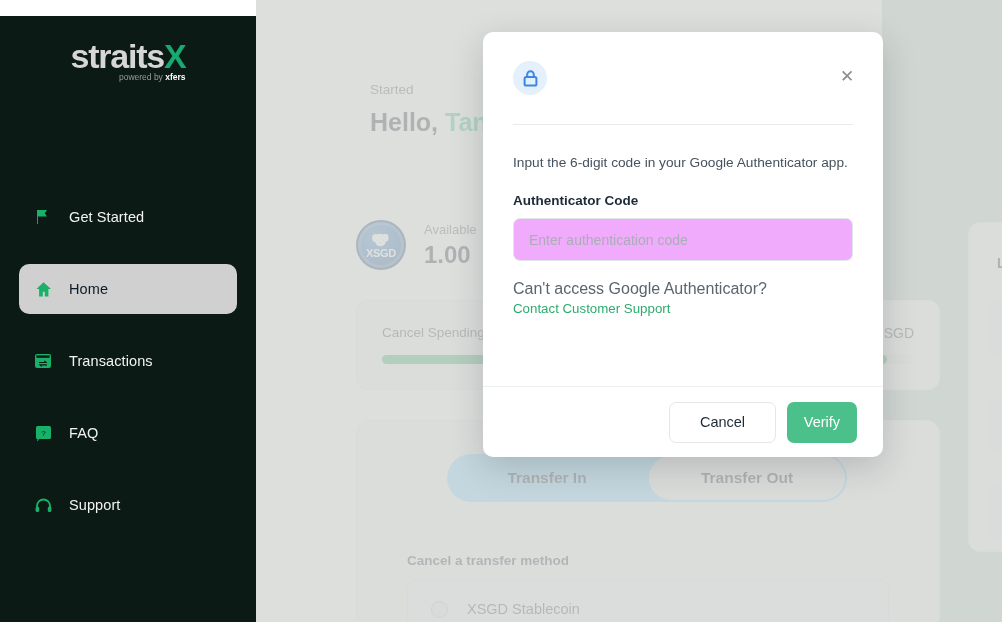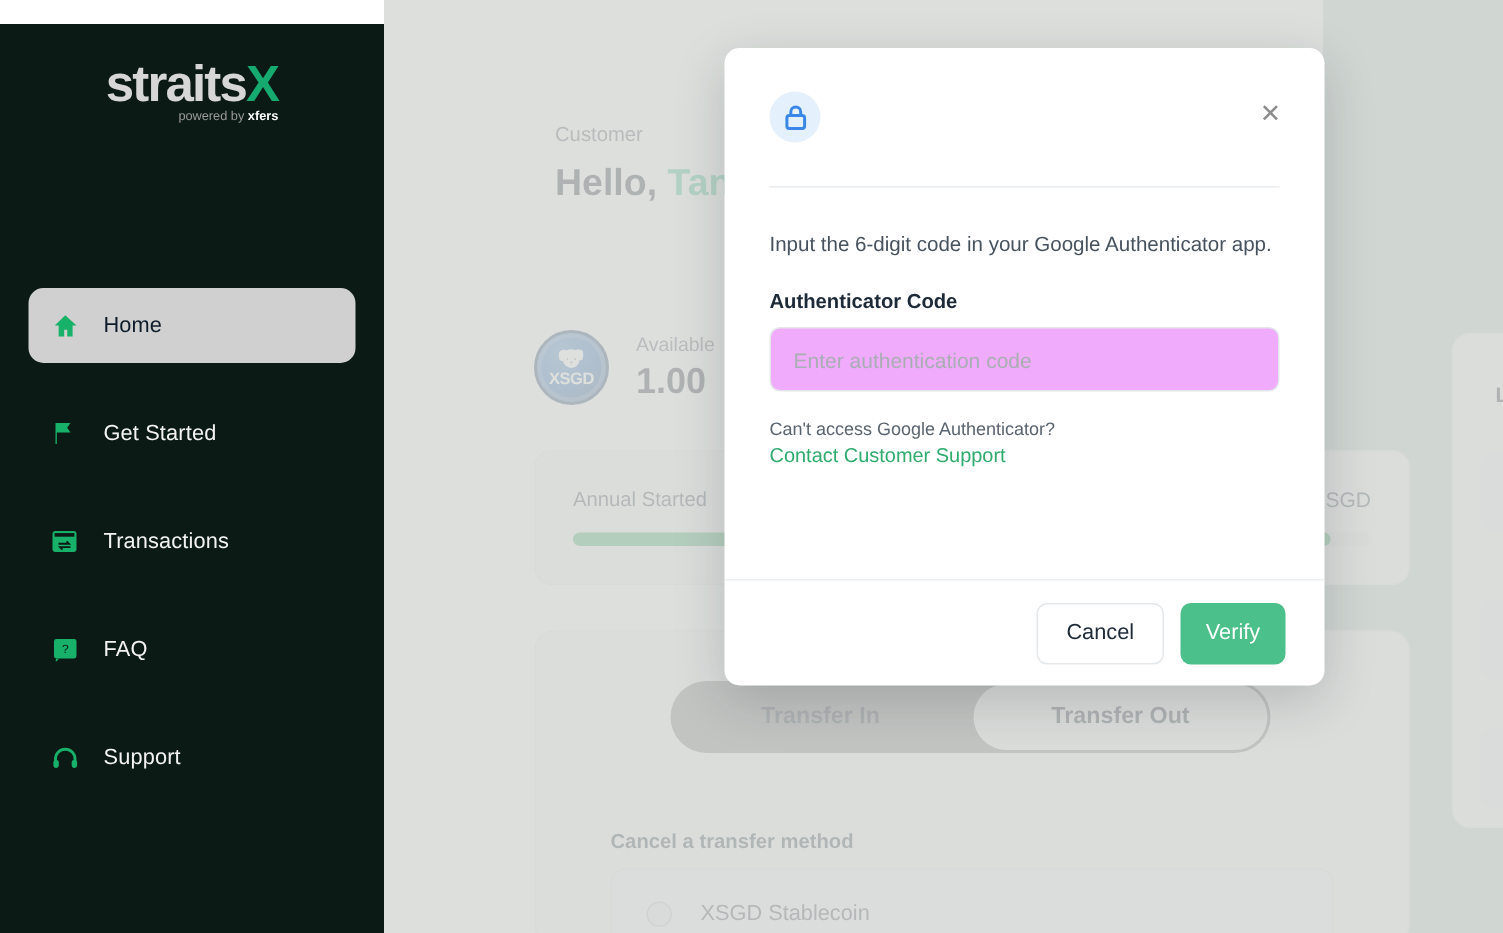--- a/index.html
+++ b/index.html
@@ -141,21 +141,21 @@
   .transfer-card {
     position: absolute; left: 100px; top: 420px;
     width: 584px; height: 210px;
     background: #eef1f0;
     border: 1px solid #e1e5e3;
     border-radius: 14px;
   }
   .seg {
     position: absolute; left: 90px; top: 33px;
     width: 400px; height: 48px;
-    background: #737373; border-radius: 24px;
+    background: #7dd3fc; border-radius: 24px;
     display: flex; align-items: center;
   }
   .seg-opt {
     flex: 1; height: 44px; margin: 2px;
     display: flex; align-items: center; justify-content: center;
     font-size: 15.5px; font-weight: bold; color: #111c2b;
     border-radius: 22px; cursor: pointer;
   }
   .seg-opt.selected { background: #e9eceb; }
 
@@ -256,40 +256,40 @@
     width: 340px; height: 43px;
     border: 1px solid #e3e7ea; border-radius: 7px;
     background: #f0abfc;
     padding: 0 15px;
     font-size: 14px; color: #2c3845;
     font-family: "Liberation Sans", sans-serif;
     outline: none;
   }
   .code-input::placeholder { color: #a8aeb3; }
   .help-block { margin-top: 18px; line-height: 1.3; }
-  .help-q { font-size: 12px; color: #5a6570; display: block; }
+  .help-q { font-size: 16px; color: #5a6570; display: block; }
   .help-link {
     font-size: 13.3px; color: #2fab6e; display: block;
     text-decoration: none; cursor: pointer;
   }
   .modal-foot {
     flex: 0 0 71px;
     border-top: 1px solid #eceff1;
     display: flex; align-items: center; justify-content: flex-end;
     padding: 0 26px;
     gap: 11px;
   }
   .btn {
     height: 41px; border-radius: 7px;
     font-size: 14.5px; cursor: pointer;
     display: flex; align-items: center; justify-content: center;
     font-family: "Liberation Sans", sans-serif;
   }
   .btn-cancel {
-    width: 85px; background: #fff; color: #1d2a38;
+    width: 107px; background: #fff; color: #1d2a38;
     border: 1px solid #e4e8eb;
   }
   .btn-verify {
     width: 70px; background: #4cc08a; color: #fff;
     border: none; font-weight: normal;
   }
 </style>
 </head>
 <body>
 
@@ -301,36 +301,36 @@
       <div class="brand-logo">
         <span>straits</span><span class="x">X</span>
         <span class="brand-sub">
           <span>powered by </span><b>xfers</b>
         </span>
       </div>
     </div>
 
     <div class="nav">
 
+      <div class="nav-item">
+        <span class="nav-icon">
+          <svg width="18" height="18" viewBox="0 0 18 18">
+              <path d="M3 2h10l-2.2 3.2L13 8.4H3.9V16H3z" fill="#18b169"></path>
+            </svg>
+        </span>
+        <span class="nav-label">Get Started</span>
+      </div>
+
       <div class="nav-item active">
         <span class="nav-icon">
           <svg width="19" height="19" viewBox="0 0 19 19">
               <path d="M9.5 2.2L17 9h-2.6v7.4h-3.6v-4.6H8.8v4.6H5.1V9H2.5z" fill="#18b169"></path>
             </svg>
         </span>
         <span class="nav-label">Home</span>
-      </div>
-
-      <div class="nav-item">
-        <span class="nav-icon">
-          <svg width="18" height="18" viewBox="0 0 18 18">
-              <path d="M3 2h10l-2.2 3.2L13 8.4H3.9V16H3z" fill="#18b169"></path>
-            </svg>
-        </span>
-        <span class="nav-label">Get Started</span>
       </div>
 
       <div class="nav-item">
         <span class="nav-icon">
           <svg width="18" height="16" viewBox="0 0 18 16">
               <rect x="1" y="1" width="16" height="14" rx="2" fill="#18b169"></rect>
               <rect x="2.4" y="2.4" width="13.2" height="2.4" fill="#0b1a14"></rect>
               <path d="M5 9.5h7l-1.6-1.6M13 11.8H6l1.6 1.6" stroke="#0b1a14" stroke-width="1.2" fill="none"></path>
             </svg>
         </span>
@@ -360,39 +360,39 @@
       </div>
 
     </div>
   </nav>
 
   <main class="page">
     <div class="page-green"></div>
 
     <div class="page-inner">
 
-      <div class="overview-label">Customer</div>
+      <div class="overview-label">Started</div>
 
       <div class="greeting">
         <span>Hello, </span><span class="name">Tan</span>
       </div>
 
       <div class="balance-row">
         <div class="xsgd-coin">
           <span class="lion">🐶</span>
           <span class="tick">XSGD</span>
         </div>
         <div class="balance-text">
           <div class="balance-caption">Available</div>
           <div class="balance-amount">1.00</div>
         </div>
       </div>
 
       <section class="spending-card">
-        <div class="spending-head">Annual Started</div>
+        <div class="spending-head">Cancel Spending</div>
         <div class="spending-right">SGD</div>
         <div class="spending-track">
           <div class="spending-fill" style="width: 95%;"></div>
         </div>
       </section>
 
       <section class="transfer-card">
         <div class="seg">
           <div class="seg-opt">Transfer In</div>
           <div class="seg-opt selected">Transfer Out</div>

